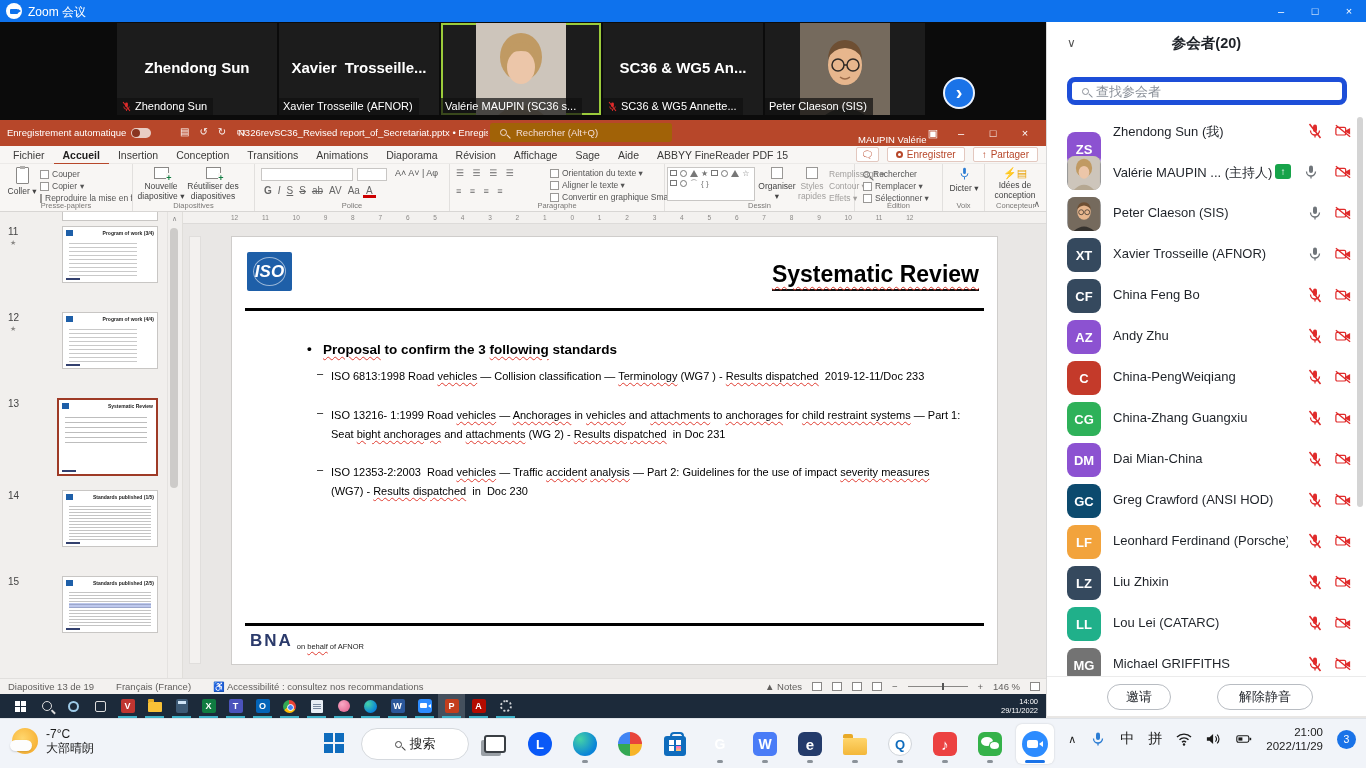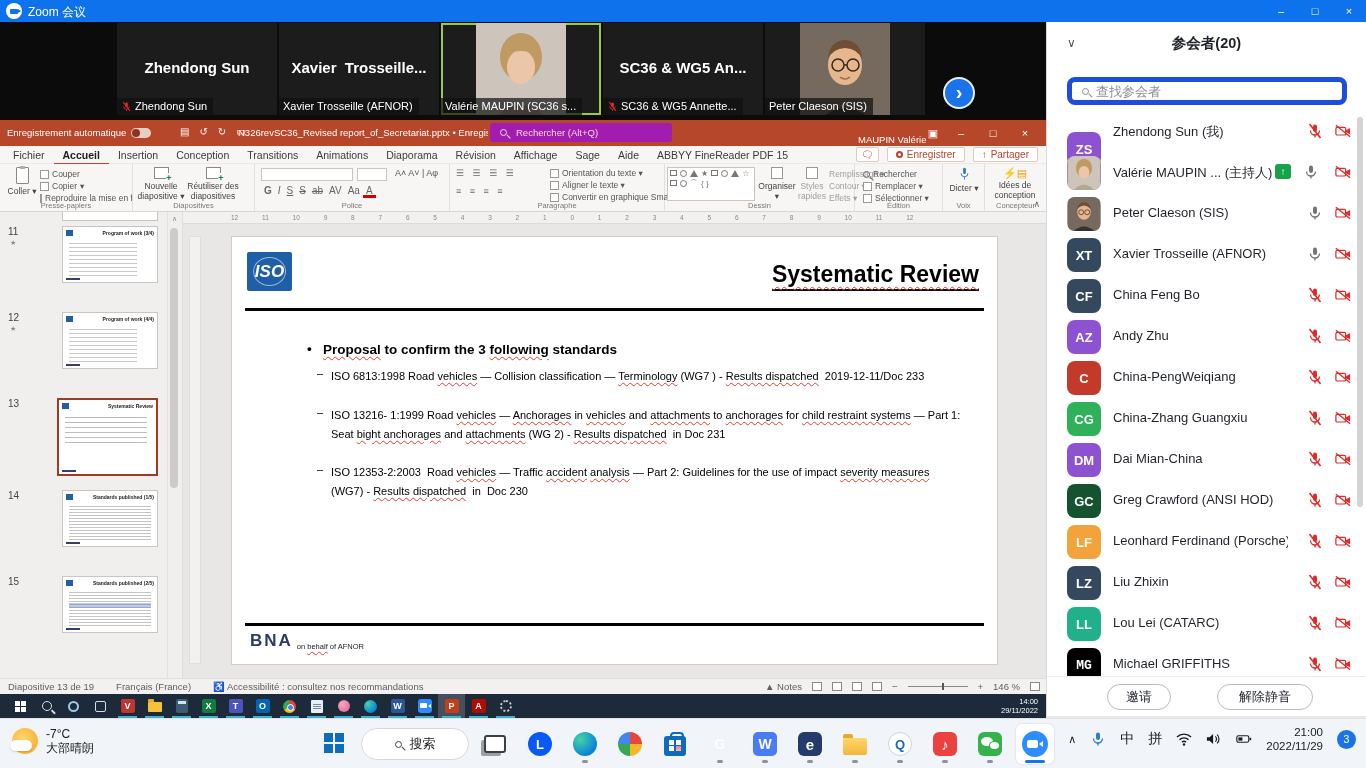--- a/index.html
+++ b/index.html
@@ -30,21 +30,21 @@
   .v-tile.photo-man .person-m{display:block}
   #nextbtn{left:943px;top:55px;width:32px;height:32px;border-radius:50%;background:#1a73e8;border:2px solid #eaf2ff;color:#fff;font-size:20px;text-align:center;line-height:27px;font-weight:bold;z-index:6}
 
   
   #ppt-title{left:0;top:120px;width:1046px;height:26px;background:#b7472a;color:#fff;font-size:9.5px;z-index:4}
   #ppt-title .autosave{position:absolute;left:7px;top:7px;display:flex;gap:5px;align-items:center}
   .toggle{width:20px;height:10px;border-radius:5px;background:#e8cdc4;position:relative}
   .toggle::after{content:"";position:absolute;left:1px;top:1px;width:8px;height:8px;border-radius:50%;background:#8a3520}
   #ppt-title .qat{position:absolute;left:180px;top:6px;display:flex;gap:10px;font-size:10px;opacity:.95}
   #ppt-title .doc{position:absolute;left:238px;top:7px;width:250px;text-align:center;white-space:nowrap;overflow:hidden}
-  #ppt-search{position:absolute;left:490px;top:3px;width:182px;height:19px;background:#a21caf;border-radius:3px;color:#f3ddd6;display:flex;align-items:center;gap:6px;padding-left:26px;font-size:9.5px}
+  #ppt-search{position:absolute;left:490px;top:3px;width:182px;height:19px;background:#a16207;border-radius:3px;color:#f3ddd6;display:flex;align-items:center;gap:6px;padding-left:26px;font-size:9.5px}
   #ppt-title .acct{position:absolute;left:858px;top:14px}
   .pbtn{position:absolute;top:0;width:26px;height:26px;color:#fff;text-align:center;line-height:26px;font-size:11px}
   .mag{display:inline-block;width:7px;height:7px;border:1.4px solid currentColor;border-radius:50%;position:relative}
   .mag::after{content:"";position:absolute;left:5px;top:6px;width:5px;height:1.4px;background:currentColor;transform:rotate(45deg)}
 
   #ppt-tabs{left:0;top:146px;width:1046px;height:18px;background:#f8f6f4;z-index:4;border-bottom:1px solid #eceae8}
   #ppt-tabs ul{position:absolute;left:4px;top:0;display:flex;list-style:none}
   #ppt-tabs li{font-size:10.5px;color:#3b3a39;padding:3px 9px 2px;white-space:nowrap}
   #ppt-tabs li.active{font-weight:bold;border-bottom:2.5px solid #b7472a;color:#201f1e}
   #tab-actions{position:absolute;right:8px;top:1px;display:flex;gap:8px;align-items:center}
@@ -923,21 +923,21 @@
             <line class="slash" x1="2.5" y1="1" x2="13.5" y2="15" stroke="currentColor" stroke-width="1.6"></line>
           </svg>
           <svg class="picon cam-i" viewBox="0 0 18 16">
             <rect x="1" y="4" width="11" height="8.5" rx="1.5" fill="none" stroke="currentColor" stroke-width="1.4"></rect>
             <path d="M12 7.5 L17 4.5 V12 L12 9.2 Z" fill="currentColor"></path>
             <line x1="1" y1="1.5" x2="17" y2="14.5" stroke="currentColor" stroke-width="1.6"></line>
           </svg>
         </div>
 
         <div class="p-row mic-muted">
-          <span class="avatar" style="background: #14532d;">
+          <span class="avatar" style="background: #0c4a6e;">
             <span class="init">GC</span>
 
           </span>
           <span class="p-name">Greg Crawford (ANSI HOD)</span>
 
           <svg class="picon mic-i" viewBox="0 0 16 16">
             <rect x="6" y="1.5" width="4" height="7.5" rx="2" fill="currentColor"></rect>
             <path d="M3.5 7.5a4.5 4.5 0 0 0 9 0" fill="none" stroke="currentColor" stroke-width="1.3"></path>
             <line x1="8" y1="12" x2="8" y2="14.5" stroke="currentColor" stroke-width="1.3"></line>
             <line class="slash" x1="2.5" y1="1" x2="13.5" y2="15" stroke="currentColor" stroke-width="1.6"></line>
@@ -1003,21 +1003,21 @@
             <line class="slash" x1="2.5" y1="1" x2="13.5" y2="15" stroke="currentColor" stroke-width="1.6"></line>
           </svg>
           <svg class="picon cam-i" viewBox="0 0 18 16">
             <rect x="1" y="4" width="11" height="8.5" rx="1.5" fill="none" stroke="currentColor" stroke-width="1.4"></rect>
             <path d="M12 7.5 L17 4.5 V12 L12 9.2 Z" fill="currentColor"></path>
             <line x1="1" y1="1.5" x2="17" y2="14.5" stroke="currentColor" stroke-width="1.6"></line>
           </svg>
         </div>
 
         <div class="p-row mic-muted">
-          <span class="avatar" style="background: #000000; font-family: Liberation Mono, monospace;">
+          <span class="avatar" style="background: #737373;">
             <span class="init">MG</span>
 
           </span>
           <span class="p-name">Michael GRIFFITHS</span>
 
           <svg class="picon mic-i" viewBox="0 0 16 16">
             <rect x="6" y="1.5" width="4" height="7.5" rx="2" fill="currentColor"></rect>
             <path d="M3.5 7.5a4.5 4.5 0 0 0 9 0" fill="none" stroke="currentColor" stroke-width="1.3"></path>
             <line x1="8" y1="12" x2="8" y2="14.5" stroke="currentColor" stroke-width="1.3"></line>
             <line class="slash" x1="2.5" y1="1" x2="13.5" y2="15" stroke="currentColor" stroke-width="1.6"></line>

